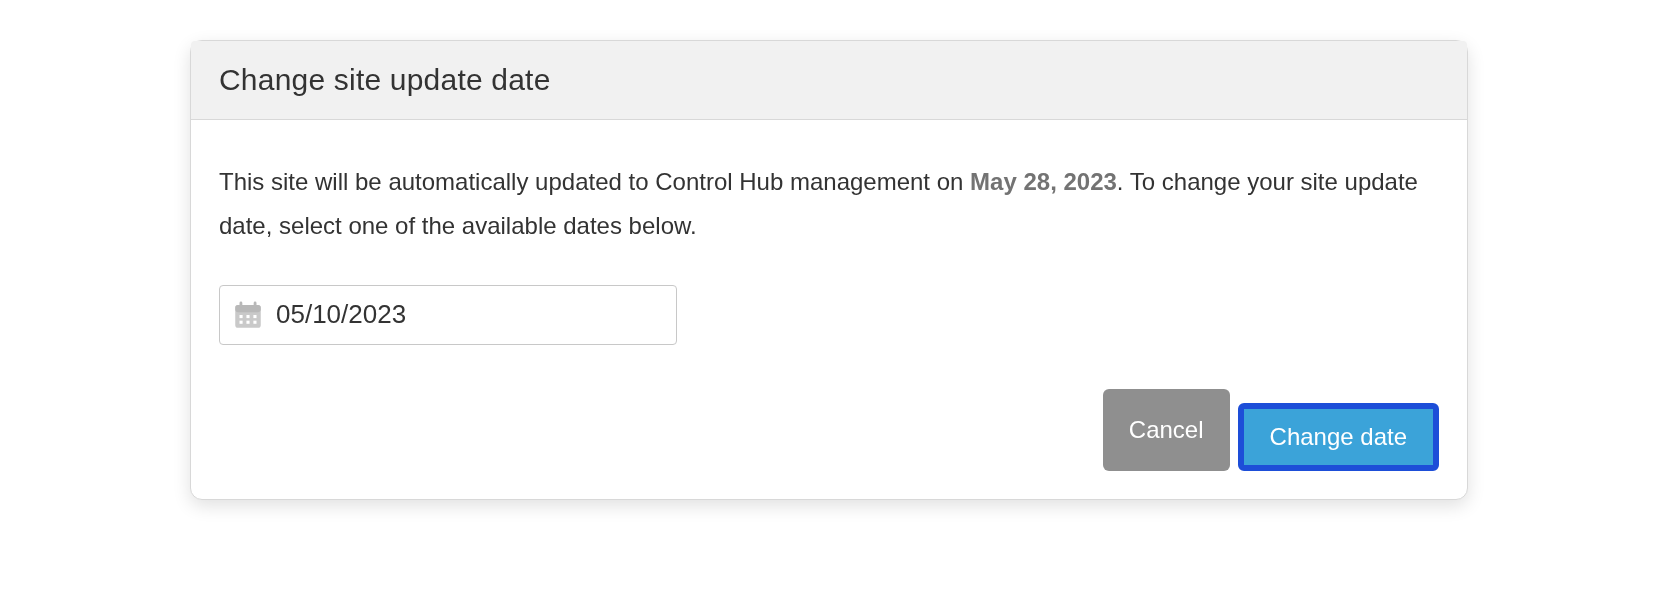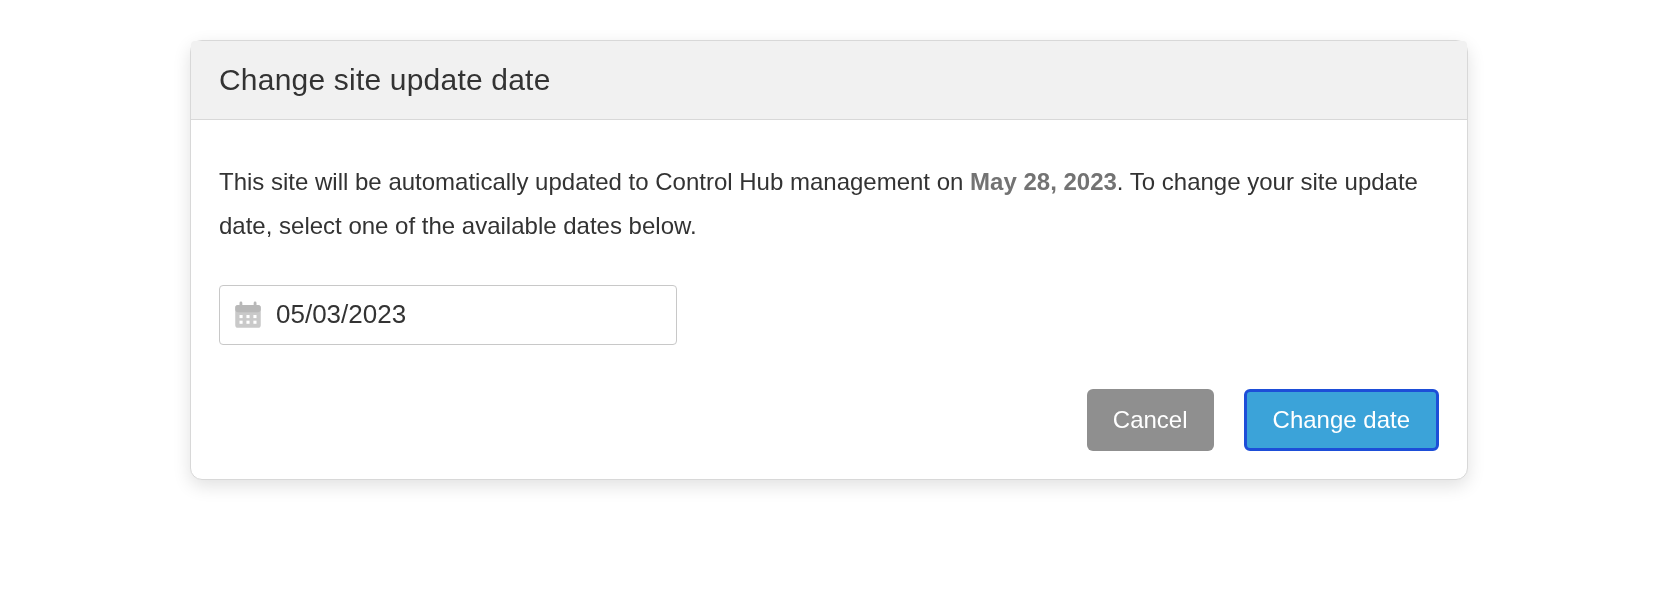--- a/index.html
+++ b/index.html
@@ -69,40 +69,41 @@
       justify-content: center;
       flex-shrink: 0;
     }
     .date-value {
       font-size: 26px;
       color: #333333;
     }
     .dialog-footer {
       display: flex;
       justify-content: flex-end;
-      gap: 30px;
+      gap: 8px;
       padding: 20px 28px 28px 28px;
     }
     .btn {
       font-size: 24px;
       font-weight: 400;
       border: none;
       border-radius: 6px;
       cursor: pointer;
       padding: 14px 26px;
       min-height: 58px;
     }
     .btn-cancel {
       background: #8f8f8f;
       color: #ffffff;
     }
     .btn-primary {
       background: #3ba3d9;
       color: #ffffff;
-      border: 3px solid #1d4ed8;
+      border: 6px solid #1d4ed8;
+      margin-top: 14px;
     }
   </style>
 </head>
 <body>
 
 <div class="dialog">
   <div class="dialog-header">
     <h1>Change site update date</h1>
   </div>
   <div class="dialog-body">
@@ -117,20 +118,20 @@
           <rect x="6" y="2.5" width="2" height="4" rx="1" fill="#b8b8b8"></rect>
           <rect x="16" y="2.5" width="2" height="4" rx="1" fill="#b8b8b8"></rect>
           <rect x="6" y="12" width="2.2" height="2.2" fill="#ffffff"></rect>
           <rect x="10.9" y="12" width="2.2" height="2.2" fill="#ffffff"></rect>
           <rect x="15.8" y="12" width="2.2" height="2.2" fill="#ffffff"></rect>
           <rect x="6" y="16" width="2.2" height="2.2" fill="#ffffff"></rect>
           <rect x="10.9" y="16" width="2.2" height="2.2" fill="#ffffff"></rect>
           <rect x="15.8" y="16" width="2.2" height="2.2" fill="#ffffff"></rect>
         </svg>
       </span>
-      <span class="date-value">05/03/2023</span>
+      <span class="date-value">05/10/2023</span>
     </div>
   </div>
   <div class="dialog-footer">
     <button class="btn btn-cancel">Cancel</button>
     <button class="btn btn-primary">Change date</button>
   </div>
 </div>
 
 </body></html>

